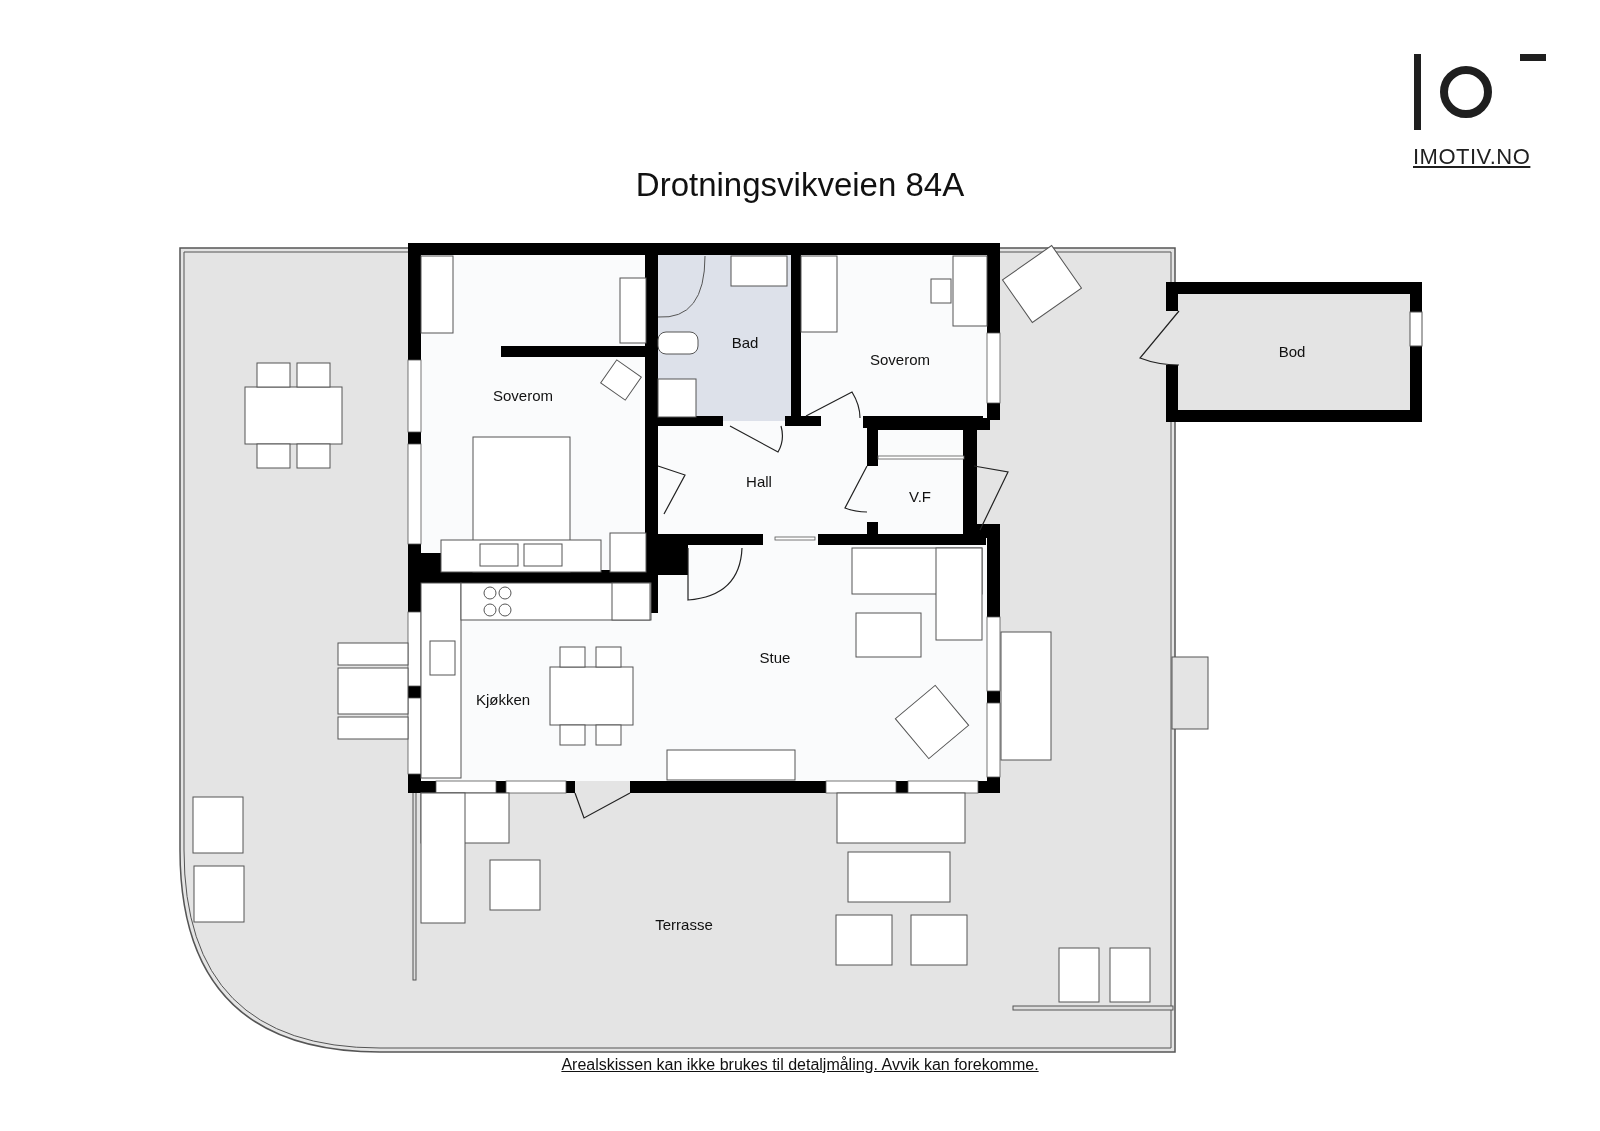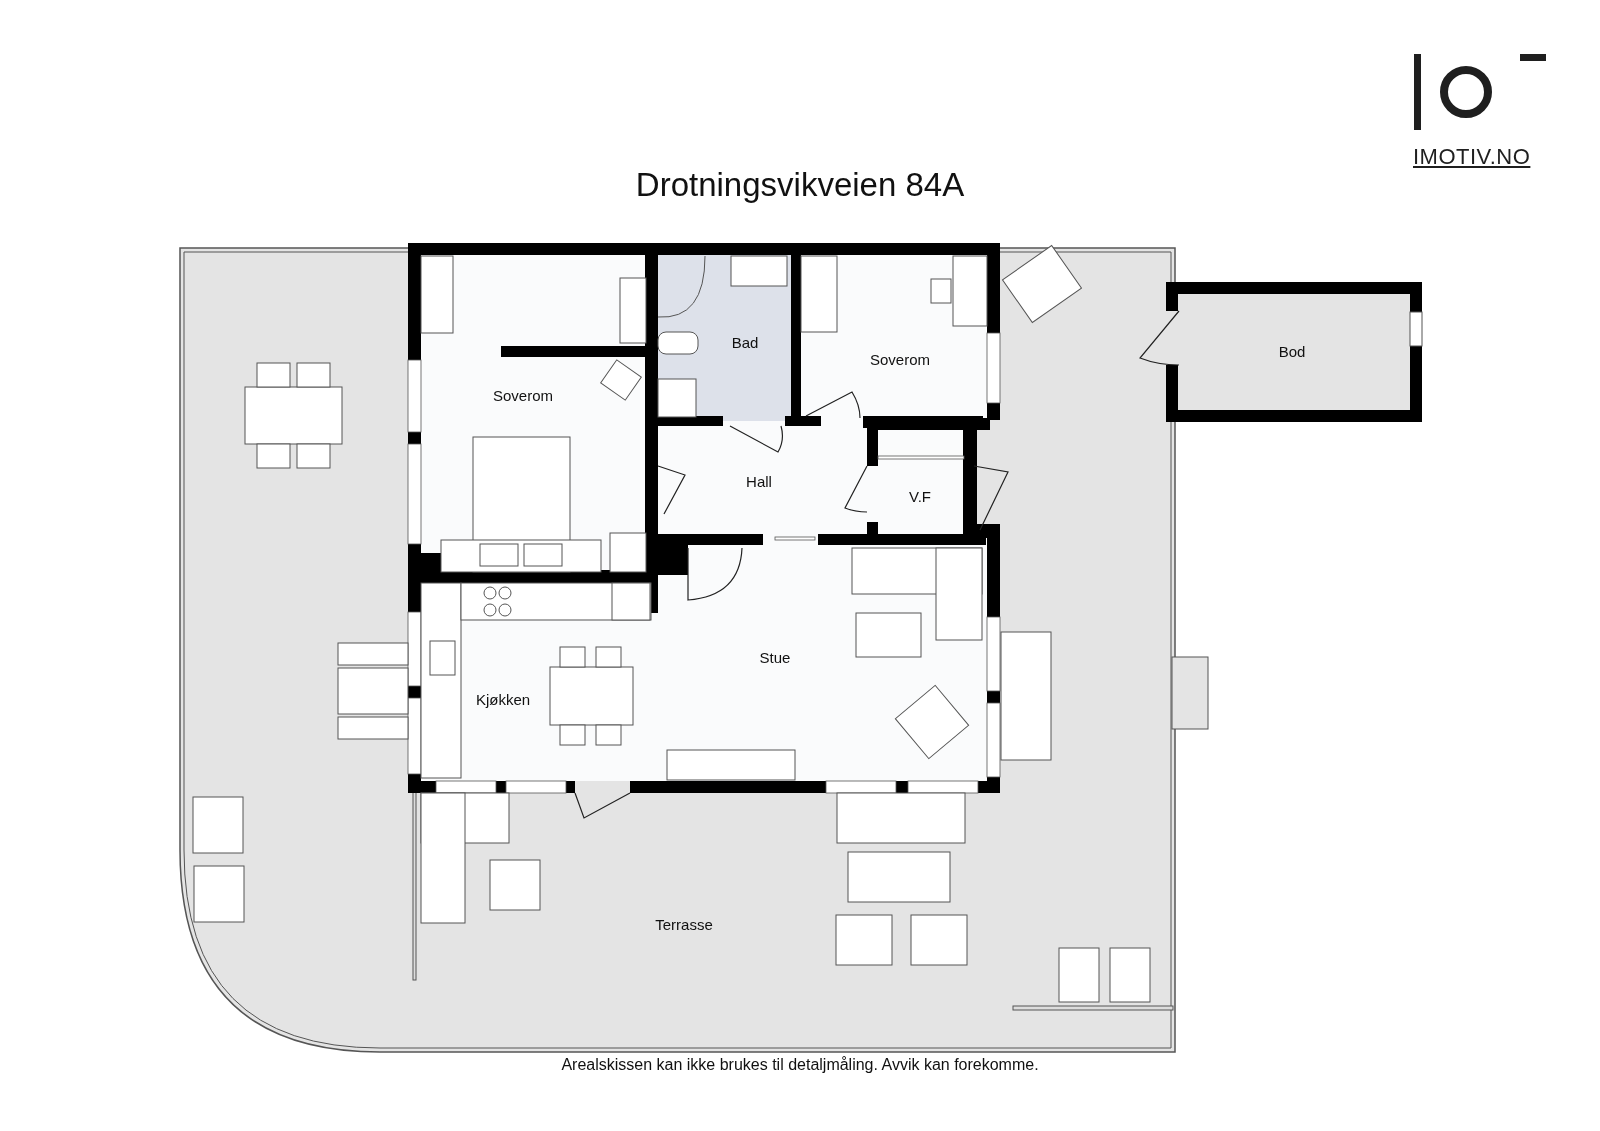--- a/index.html
+++ b/index.html
@@ -3,21 +3,21 @@
 <meta charset="utf-8">
 <style>
   html, body { margin:0; padding:0; background:#ffffff; }
   body { width:1600px; height:1131px; position:relative; overflow:hidden; font-family:"Liberation Sans", sans-serif; }
   .logo { position:absolute; left:1410px; top:50px; width:140px; height:125px; }
   .logo-text { position:absolute; left:1413px; top:144px; font-size:22px; color:#1f1f1f; letter-spacing:0.5px;text-decoration:underline; }
   .title { position:absolute; left:0; width:1600px; top:166px; text-align:center; font-size:33px; color:#111; padding-left:0; }
   .title span { position:relative; left:0px; }
   .plan { position:absolute; left:0; top:0; }
   .room-label { font-family:"Liberation Sans", sans-serif; font-size:15px; fill:#111; text-anchor:middle; }
-  .disclaimer { position:absolute; left:0; width:1600px; top:1056px; text-align:center; font-size:16px; color:#111; }
+  .disclaimer { position:absolute; left:0; width:1600px; top:1056px; text-align:center; font-size:16px; color:#111;text-decoration:underline; }
 </style>
 </head>
 <body>
 
 <div class="logo">
   <svg width="140" height="90" viewBox="0 0 140 90">
     <rect x="4" y="4" width="7" height="76" fill="#1f1f1f"></rect>
     <circle cx="56" cy="42" r="22" fill="none" stroke="#1f1f1f" stroke-width="8"></circle>
     <rect x="110" y="4" width="26" height="7" fill="#1f1f1f"></rect>
   </svg>

